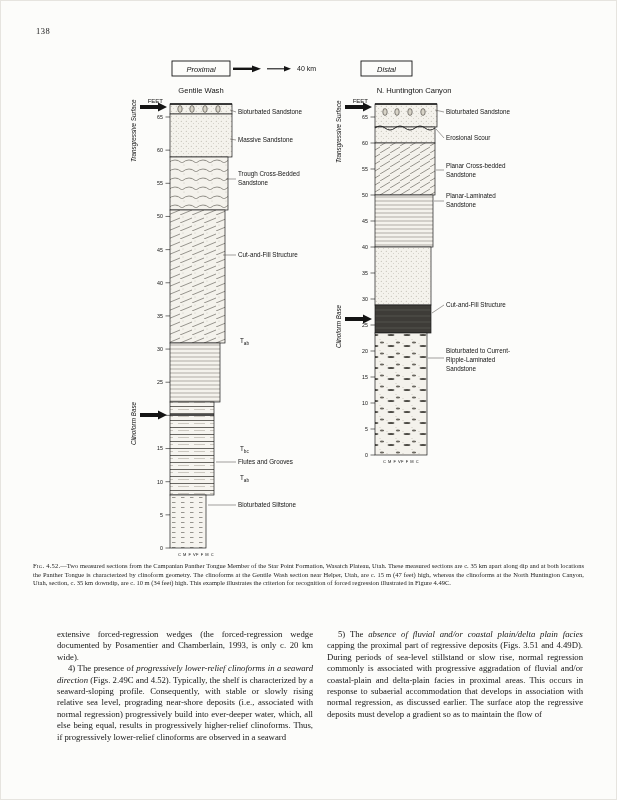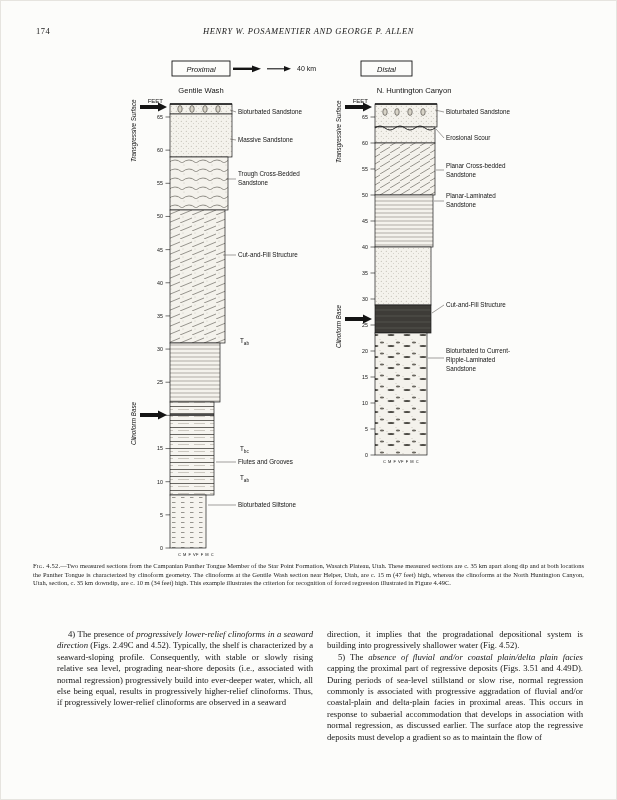--- a/index.html
+++ b/index.html
@@ -38,22 +38,21 @@
   .col { width:256px; font-size:8.7px; line-height:1.31; text-align:justify; }
   .col p { margin:0; }
   .col p.indent { text-indent:11px; }
 </style>
 </head>
 <body>
 
 <div class="sheet">
 
   <div class="running-header">
-    <span class="pagenum">174</span>
-    <span class="rhead">HENRY W. POSAMENTIER AND GEORGE P. ALLEN</span>
+    <span class="pagenum">138</span>
   </div>
 
   <div class="figure-area">
     <svg width="617" height="510" viewBox="0 0 617 510">
       <defs>
         <pattern id="p-dots" width="5" height="5" patternUnits="userSpaceOnUse">
           <rect width="5" height="5" fill="#f4f2ec"></rect>
           <circle cx="1.2" cy="1.2" r="0.45" fill="#8a8578"></circle>
           <circle cx="3.6" cy="3.4" r="0.4" fill="#a39e90"></circle>
         </pattern>
@@ -276,21 +275,21 @@
       </g>
     </svg>
   </div>
 
   <div class="caption">
     <span class="cap-lead">Fig. 4.52.</span><span>—Two measured sections from the Campanian Panther Tongue Member of the Star Point Formation, Wasatch Plateau, Utah. These measured sections are c. 35 km apart along dip and at both locations the Panther Tongue is characterized by clinoform geometry. The clinoforms at the Gentile Wash section near Helper, Utah, are c. 15 m (47 feet) high, whereas the clinoforms at the North Huntington Canyon, Utah, section, c. 35 km downdip, are c. 10 m (34 feet) high. This example illustrates the criterion for recognition of forced regression illustrated in Figure 4.49C.</span>
   </div>
 
   <div class="body-cols">
     <div class="col">
+      <p><span>extensive forced-regression wedges (the forced-regression wedge documented by Posamentier and Chamberlain, 1993, is only c. 20 km wide).</span></p>
       <p class="indent"><span>4) The presence of </span><i>progressively lower-relief clinoforms in a seaward direction</i><span> (Figs. 2.49C and 4.52). Typically, the shelf is characterized by a seaward-sloping profile. Consequently, with stable or slowly rising relative sea level, prograding near-shore deposits (i.e., associated with normal regression) progressively build into ever-deeper water, which, all else being equal, results in progressively higher-relief clinoforms. Thus, if progressively lower-relief clinoforms are observed in a seaward</span></p>
     </div>
     <div class="col">
-      <p><span>direction, it implies that the progradational depositional system is building into progressively shallower water (Fig. 4.52).</span></p>
       <p class="indent"><span>5) The </span><i>absence of fluvial and/or coastal plain/delta plain facies</i><span> capping the proximal part of regressive deposits (Figs. 3.51 and 4.49D). During periods of sea-level stillstand or slow rise, normal regression commonly is associated with progressive aggradation of fluvial and/or coastal-plain and delta-plain facies in proximal areas. This occurs in response to subaerial accommodation that develops in association with normal regression, as discussed earlier. The surface atop the regressive deposits must develop a gradient so as to maintain the flow of</span></p>
     </div>
   </div>
 
 </div>
 
 </body></html>

